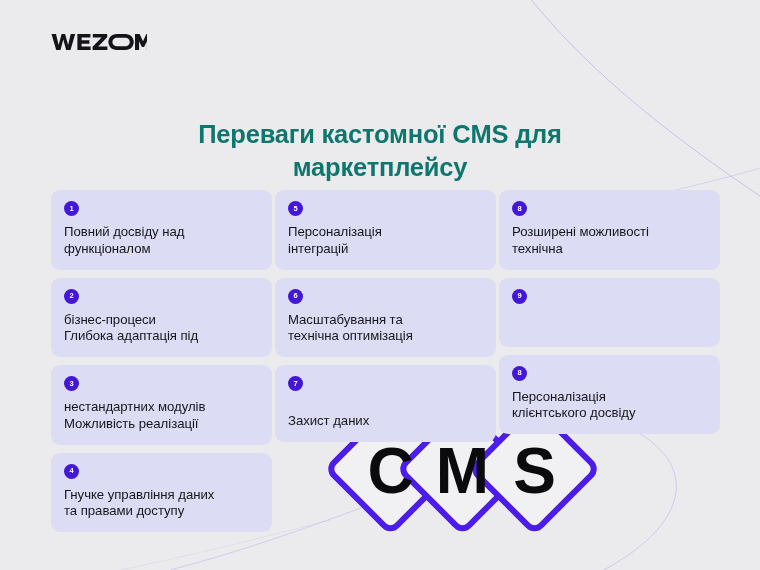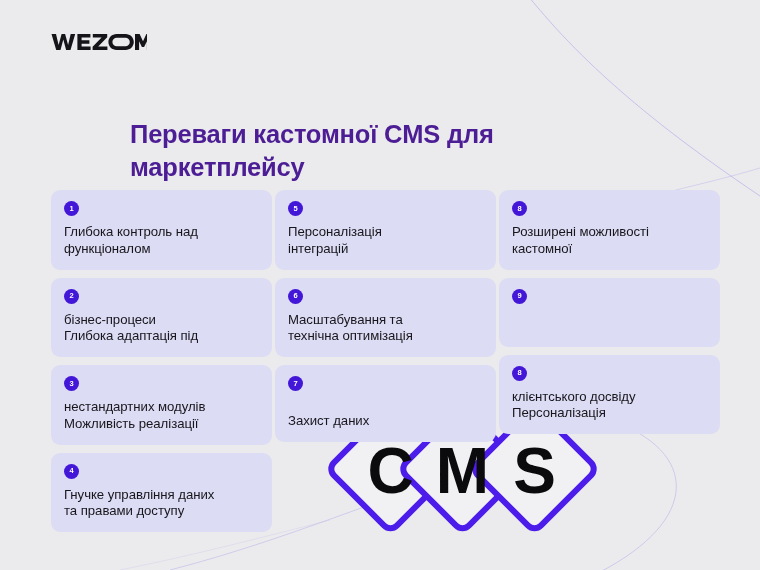--- a/index.html
+++ b/index.html
@@ -15,21 +15,21 @@
   
   .bg-curves{position:absolute;left:0;top:0;width:760px;height:570px;pointer-events:none;z-index:0;}
 
   
   .logo{position:absolute;left:51px;top:31px;z-index:4;display:flex;align-items:center;}
   .logo svg{display:block;}
 
   
   .title{
     position:absolute;left:130px;top:101px;width:500px;
-    z-index:4;text-align:left;color:#4c1d95;
+    z-index:4;text-align:center;color:#0f766e;
     font-size:25.5px;font-weight:700;line-height:1.28;
     letter-spacing:-0.2px;
   }
   .title .ln{display:block;white-space:nowrap;}
 
   
   .grid{position:absolute;left:51px;top:190px;width:669px;z-index:3;}
   .col{position:absolute;top:0;width:221px;}
   .col-1{left:0;}
   .col-2{left:224px;}
@@ -96,21 +96,21 @@
     <span class="ln">Переваги кастомної CMS для</span>
     <span class="ln">маркетплейсу</span>
   </h1>
 
   <div class="grid">
 
     <div class="col col-1">
       <div class="card">
         <div class="badge">1</div>
         <div class="card-text">
-          <span class="ln">Глибока контроль над</span>
+          <span class="ln">Повний досвіду над</span>
           <span class="ln">функціоналом</span>
         </div>
       </div>
       <div class="card">
         <div class="badge">2</div>
         <div class="card-text">
           <span class="ln">бізнес-процеси</span>
           <span class="ln">Глибока адаптація під</span>
         </div>
       </div>
@@ -152,31 +152,31 @@
 
         </div>
       </div>
     </div>
 
     <div class="col col-3">
       <div class="card">
         <div class="badge">8</div>
         <div class="card-text">
           <span class="ln">Розширені можливості</span>
-          <span class="ln">кастомної</span>
+          <span class="ln">технічна</span>
         </div>
       </div>
       <div class="card">
         <div class="badge">9</div>
       </div>
       <div class="card">
         <div class="badge">8</div>
         <div class="card-text">
+          <span class="ln">Персоналізація</span>
           <span class="ln">клієнтського досвіду</span>
-          <span class="ln">Персоналізація</span>
         </div>
       </div>
     </div>
 
   </div>
 
   <div class="cms">
     <svg viewBox="0 0 300 161" width="300" height="161">
       <g fill="#f1f1f3" stroke="#4c1cea" stroke-width="6" stroke-linejoin="round">
         <rect x="24" y="15.5" width="89" height="89" rx="9" ry="9" transform="rotate(45 68.5 60)"></rect>

